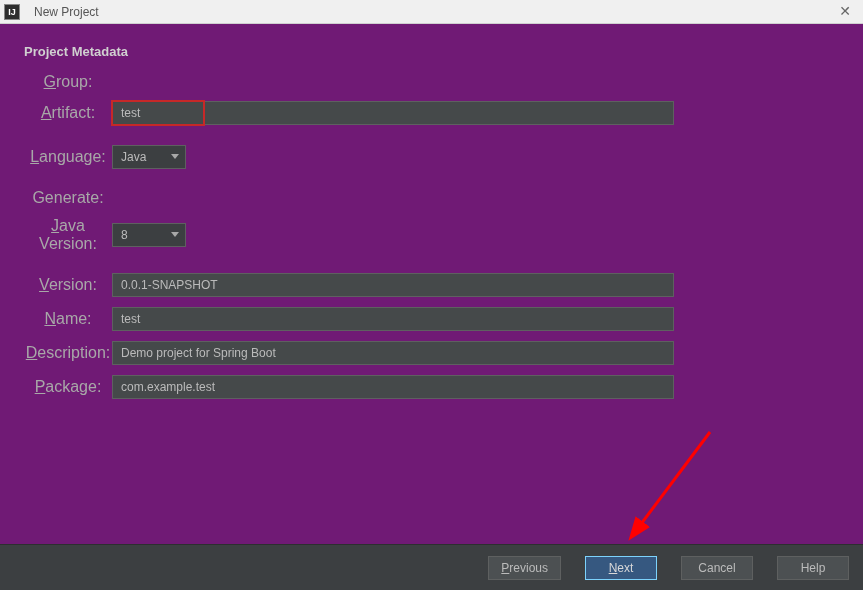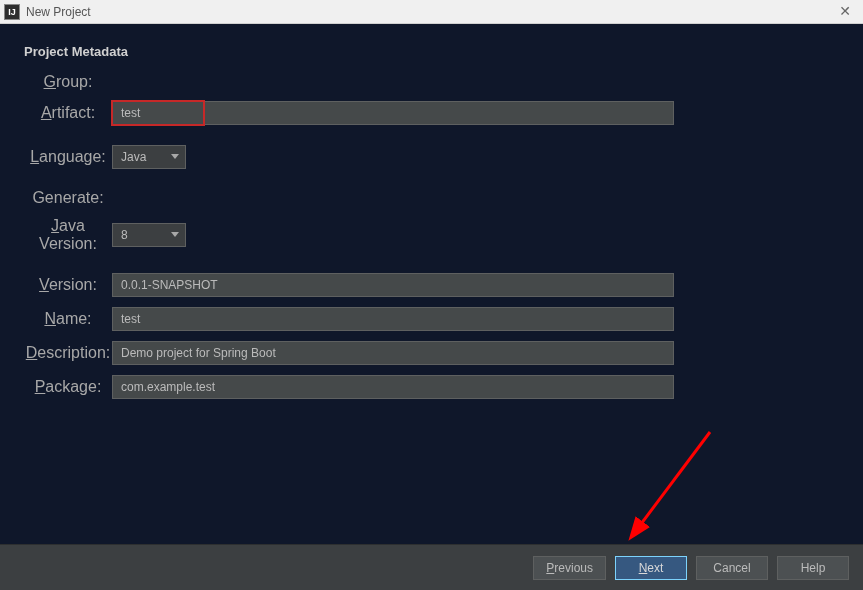--- a/index.html
+++ b/index.html
@@ -12,20 +12,21 @@
       overflow: hidden;
     }
     .titlebar {
       height: 24px;
       background: #f0f0f0;
       border-bottom: 1px solid #d0d0d0;
       display: flex;
       align-items: center;
       padding: 0 4px;
       position: relative;
+      gap: 8px;
     }
     .app-icon {
       width: 16px;
       height: 16px;
       background: #2d2d2d;
       color: #fff;
       font-size: 9px;
       font-weight: bold;
       display: flex;
       align-items: center;
@@ -41,21 +42,21 @@
       position: absolute;
       right: 8px;
       top: 3px;
       color: #666;
       font-size: 14px;
       cursor: pointer;
       width: 20px;
       text-align: center;
     }
     .dialog-body {
-      background: #0f172a;
+      background: #701a75;
       padding: 20px 24px 0 24px;
       height: 520px;
       color: #bbbbbb;
       position: relative;
     }
     .section-title {
       color: #d0d0d0;
       font-weight: bold;
       font-size: 13px;
       margin-bottom: 14px;
@@ -142,21 +143,21 @@
       bottom: 0;
       left: 0;
       right: 0;
       height: 46px;
       background: #3c3f41;
       border-top: 1px solid #2d2f30;
       display: flex;
       justify-content: flex-end;
       align-items: center;
       padding: 0 14px;
-      gap: 9px;
+      gap: 24px;
     }
     .btn {
       min-width: 72px;
       height: 24px;
       background: #4c5052;
       border: 1px solid #5e6060;
       color: #bbbbbb;
       font-size: 12px;
       display: flex;
       align-items: center;

